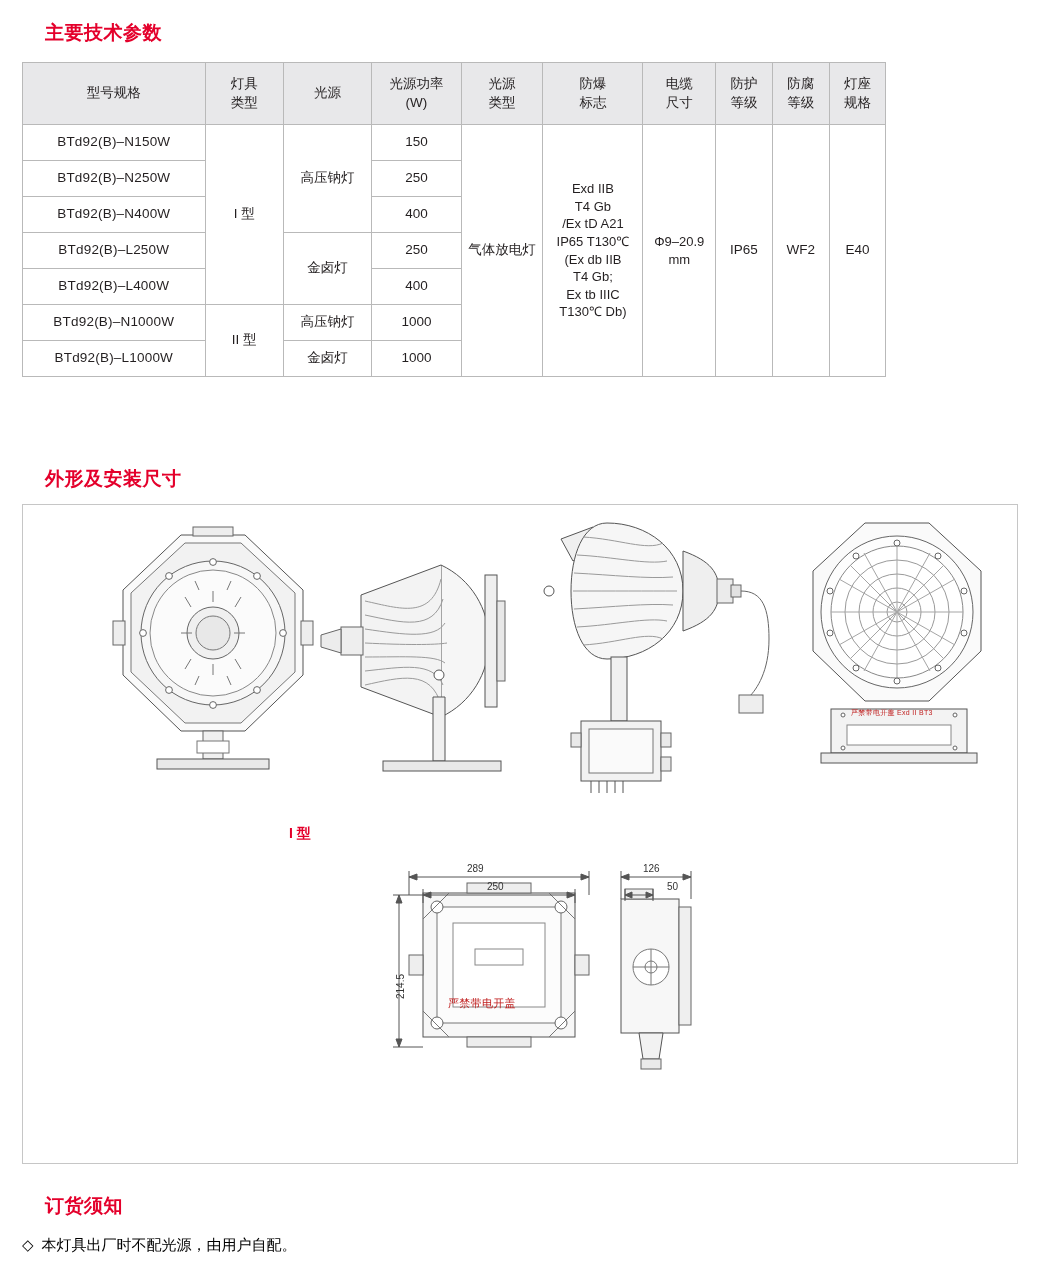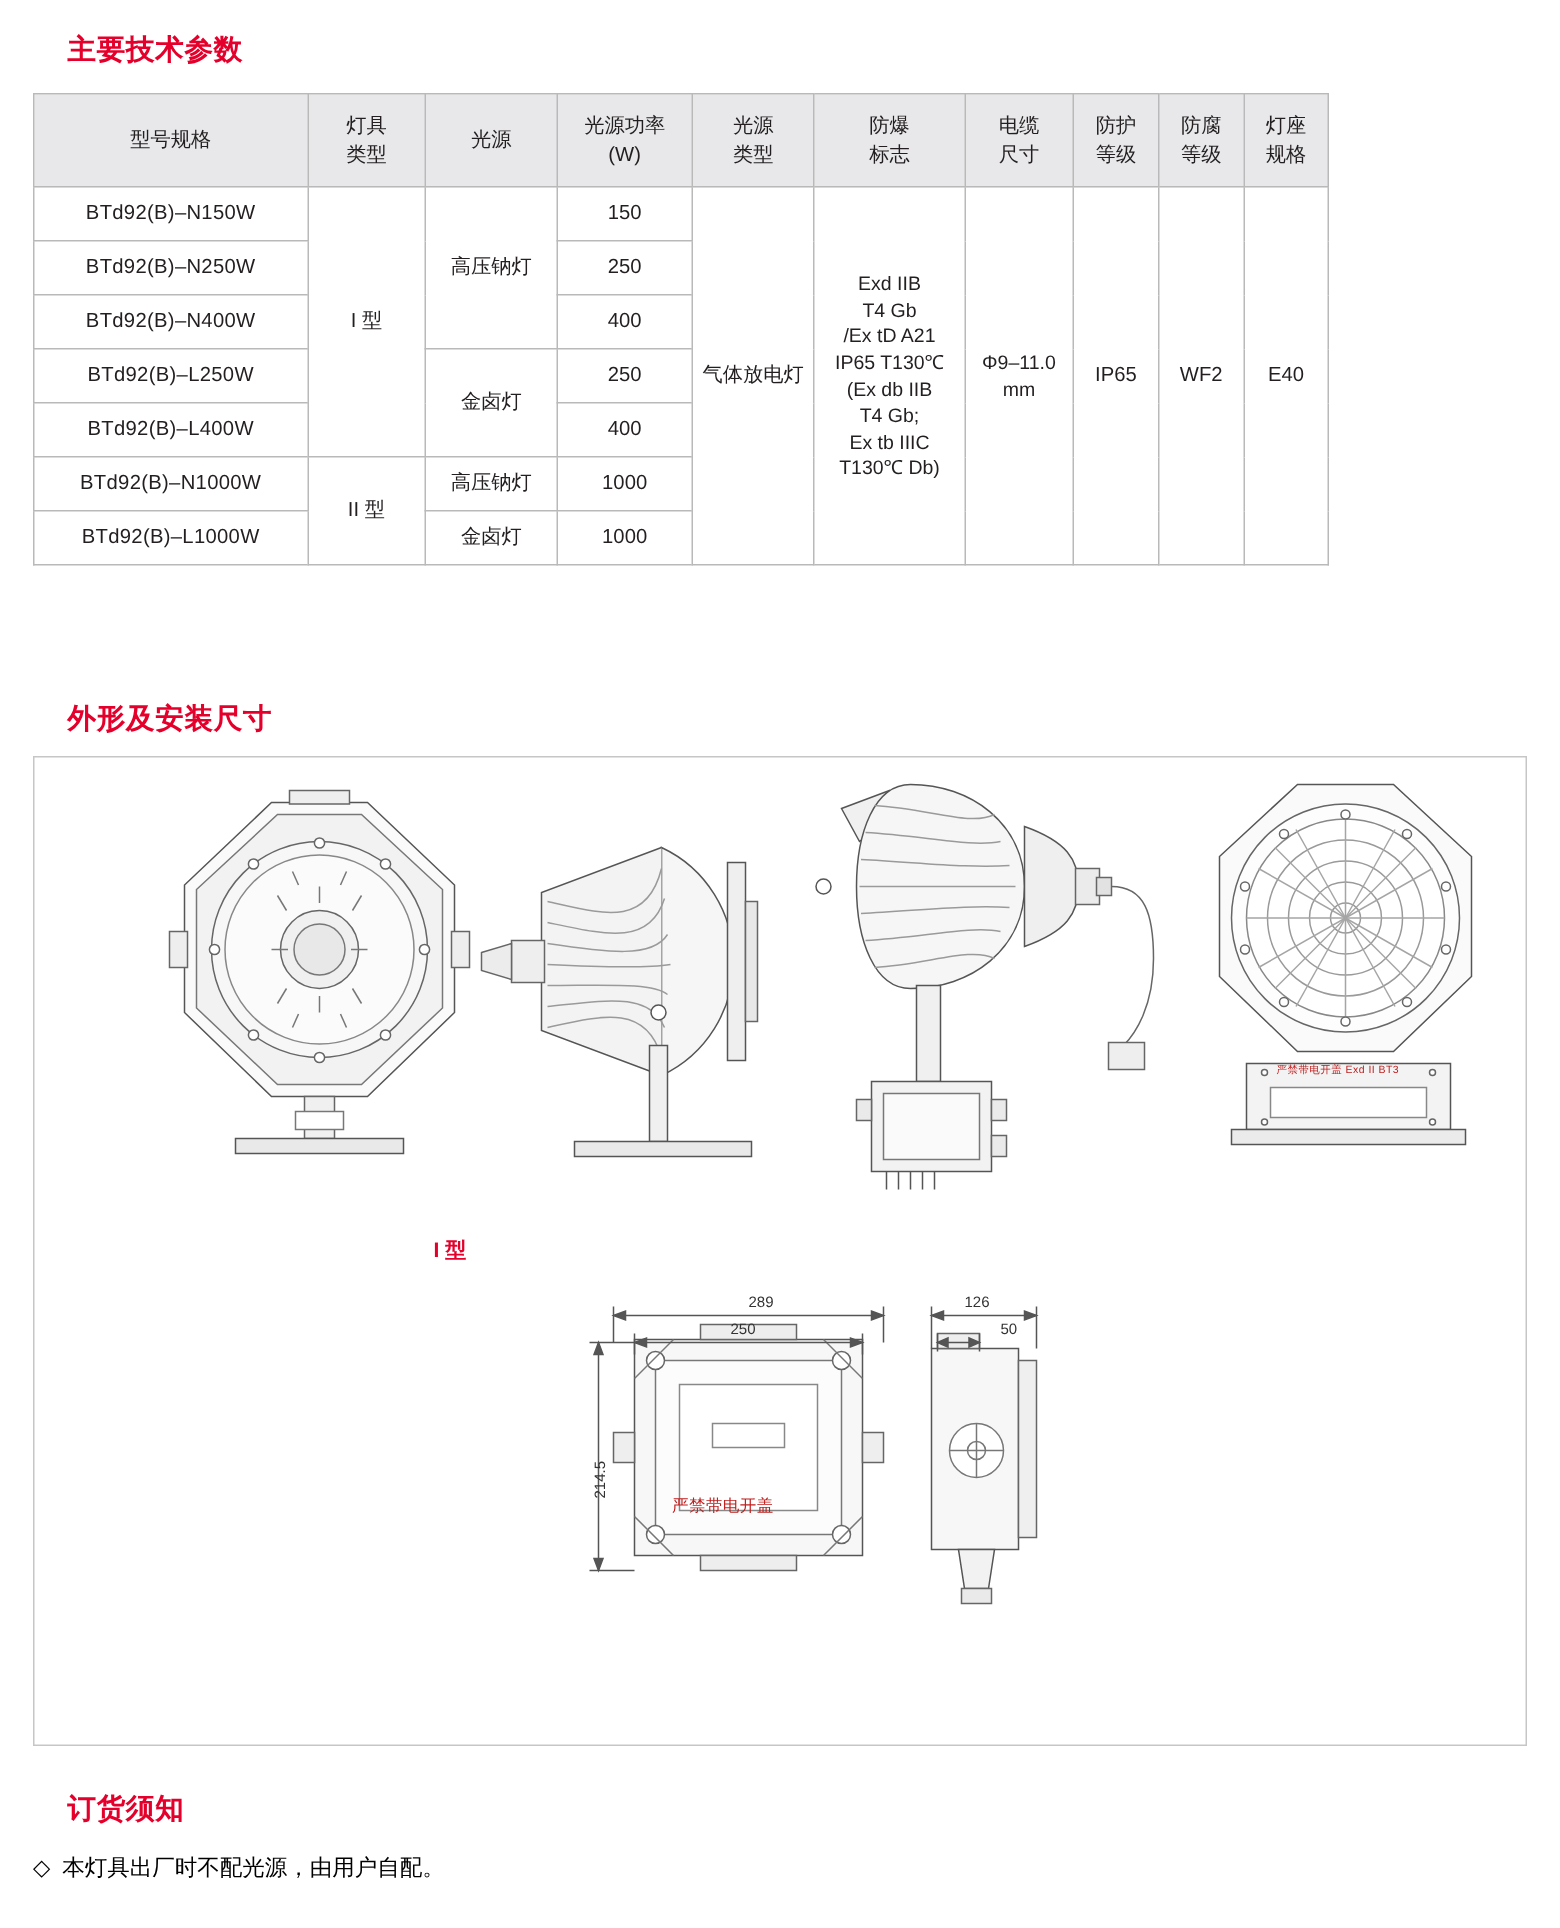--- a/index.html
+++ b/index.html
@@ -152,21 +152,21 @@
             <div>Exd IIB</div>
             <div>T4 Gb</div>
             <div>/Ex tD A21</div>
             <div>IP65 T130℃</div>
             <div>(Ex db IIB</div>
             <div>T4 Gb;</div>
             <div>Ex tb IIIC</div>
             <div>T130℃ Db)</div>
           </td>
           <td rowspan="7" class="cell-multi">
-            <div>Φ9–11.0</div>
+            <div>Φ9–20.9</div>
             <div>mm</div>
           </td>
           <td rowspan="7">IP65</td>
           <td rowspan="7">WF2</td>
           <td rowspan="7">E40</td>
         </tr>
         <tr>
           <td class="model">BTd92(B)–N250W</td>
           <td>250</td>
         </tr>
@@ -431,21 +431,21 @@
         <g stroke="#555">
           <line x1="602" y1="40" x2="630" y2="40"></line>
           <line x1="602" y1="34" x2="602" y2="46"></line>
           <line x1="630" y1="34" x2="630" y2="46"></line>
           <path d="M602,40 L609,37 L609,43 Z" fill="#555"></path>
           <path d="M630,40 L623,37 L623,43 Z" fill="#555"></path>
         </g>
       </g>
     </svg>
 
-    <div class="dim-txt" style="left:476px; top:358px;">289</div>
+    <div class="dim-txt" style="left:444px; top:358px;">289</div>
     <div class="dim-txt" style="left:464px; top:376px;">250</div>
     <div class="dim-txt vert" style="left:372px; top:494px;">214.5</div>
     <div class="dim-txt" style="left:620px; top:358px;">126</div>
     <div class="dim-txt" style="left:608px; top:376px;margin-left:36px;">50</div>
     <div class="warn-txt" style="left:425px; top:491px; font-size:11px;">严禁带电开盖</div>
   </div>
 
   <div class="section-title" id="title-order">订货须知</div>
   <div class="order-line">
     <span class="bullet">◇</span><span>本灯具出厂时不配光源，由用户自配。</span>

